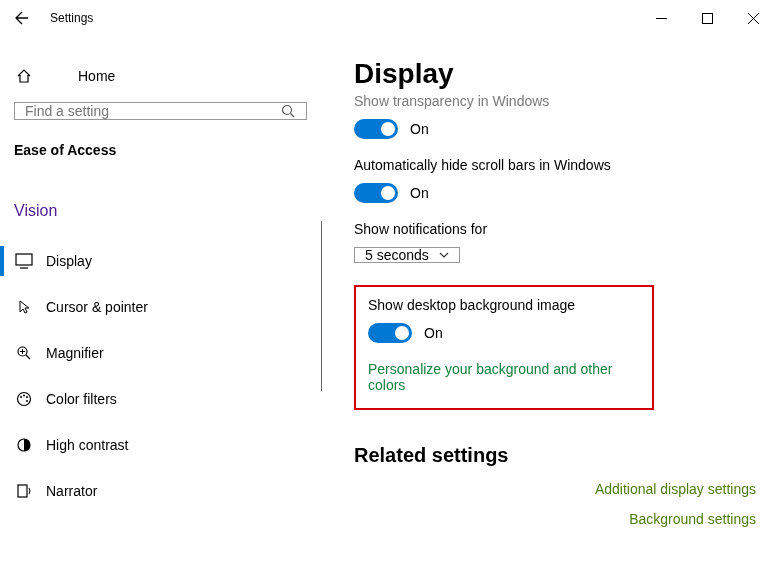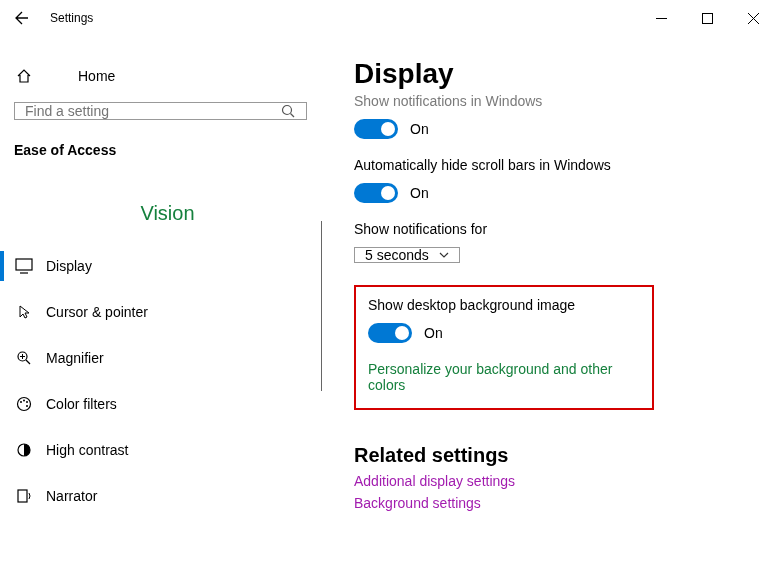--- a/index.html
+++ b/index.html
@@ -11,40 +11,40 @@
   .win-btn { width: 46px; height: 32px; display: flex; align-items: center; justify-content: center; cursor: pointer; font-size: 13px; }
   .content { display: flex; height: calc(100% - 36px); }
   .sidebar { width: 322px; padding-top: 22px; border-right: 1px solid transparent; position: relative; }
   .divider-stub { position: absolute; top: 185px; left: 321px; height: 170px; border-left: 1px solid #666; }
   .home-row { display: flex; align-items: center; height: 36px; padding-left: 14px; cursor: pointer; gap: 32px; }
   .home-row .ico { width: 20px; display: flex; justify-content: center; }
   .home-row span.txt { margin-left: 12px; font-size: 14px; }
   .searchbox { margin: 8px 14px 0 14px; height: 18px; border: 1px solid #999; display: flex; align-items: center; justify-content: space-between; padding: 0 10px; }
   .searchbox input { border: none; outline: none; font-size: 14px; width: 240px; background: transparent; color: #666; }
   .group-title { font-size: 14px; font-weight: 600; margin: 22px 0 0 14px; }
-  .section-label { font-size: 20px; color: #15803d; margin: 44px 0 0 14px; text-align: center; }
+  .section-label { font-size: 16px; color: #4c1d95; margin: 44px 0 0 14px; }
   .nav-item { display: flex; align-items: center; height: 46px; padding-left: 14px; cursor: pointer; position: relative; }
   .nav-item .ico { width: 20px; display: flex; justify-content: center; }
   .nav-item span.txt { margin-left: 12px; font-size: 14px; }
   .nav-item.selected::before { content: ""; position: absolute; left: 0; top: 8px; bottom: 8px; width: 4px; background: #0078d4; }
   .nav-list { margin-top: 18px; }
   .main { flex: 1; padding: 22px 20px 0 32px; overflow: hidden; position: relative; }
   .page-heading { font-size: 28px; font-weight: 600; }
   .cutoff { font-size: 14px; color: #7a7a7a; margin-top: 3px; }
   .setting-label { font-size: 14px; margin-top: 18px; }
   .toggle-row { display: flex; align-items: center; margin-top: 10px; }
   .toggle { width: 44px; height: 20px; border-radius: 10px; background: #0078d4; position: relative; cursor: pointer; }
   .toggle::after { content: ""; position: absolute; right: 3px; top: 3px; width: 14px; height: 14px; border-radius: 50%; background: #fff; }
   .toggle-state { font-size: 14px; margin-left: 12px; }
   .dropdown { margin-top: 10px; border: 1px solid #999; height: 16px; width: 106px; display: flex; align-items: center; justify-content: space-between; padding: 0 10px; cursor: pointer; font-size: 14px; }
   .highlight-box { border: 2px solid #d40000; margin-top: 22px; padding: 10px 12px 14px 12px; width: 300px; }
   .highlight-box .setting-label { margin-top: 0; }
   .link { color: #15803d; font-size: 14px; cursor: pointer; display: inline-block; }
   .related-heading { font-size: 20px; font-weight: 600; margin-top: 34px; }
-  .related-link { color: #a21caf; font-size: 14px; cursor: pointer; display: block; margin-top: 6px; }
+  .related-link { color: #4d7c0f; font-size: 14px; cursor: pointer; display: block; margin-top: 14px; text-align: right; }
   svg { display: block; }
 </style>
 </head>
 <body>
 
 <div class="titlebar">
   <div class="back-btn">
     <svg width="16" height="16" viewBox="0 0 16 16">
         <path d="M8 2 L2 8 L8 14 M2 8 H14" stroke="#000" stroke-width="1.3" fill="none"></path>
       </svg>
@@ -147,21 +147,21 @@
               <path d="M13 5 Q15 8 13 11" stroke="#000" stroke-width="1" fill="none"></path>
             </svg>
           </span>
         <span class="txt">Narrator</span>
       </div>
     </div>
   </div>
 
   <div class="main">
     <div class="page-heading">Display</div>
-    <div class="cutoff">Show notifications in Windows</div>
+    <div class="cutoff">Show transparency in Windows</div>
     <div class="toggle-row">
       <div class="toggle"></div>
       <div class="toggle-state">On</div>
     </div>
 
     <div class="setting-label">Automatically hide scroll bars in Windows</div>
     <div class="toggle-row">
       <div class="toggle"></div>
       <div class="toggle-state">On</div>
     </div>

